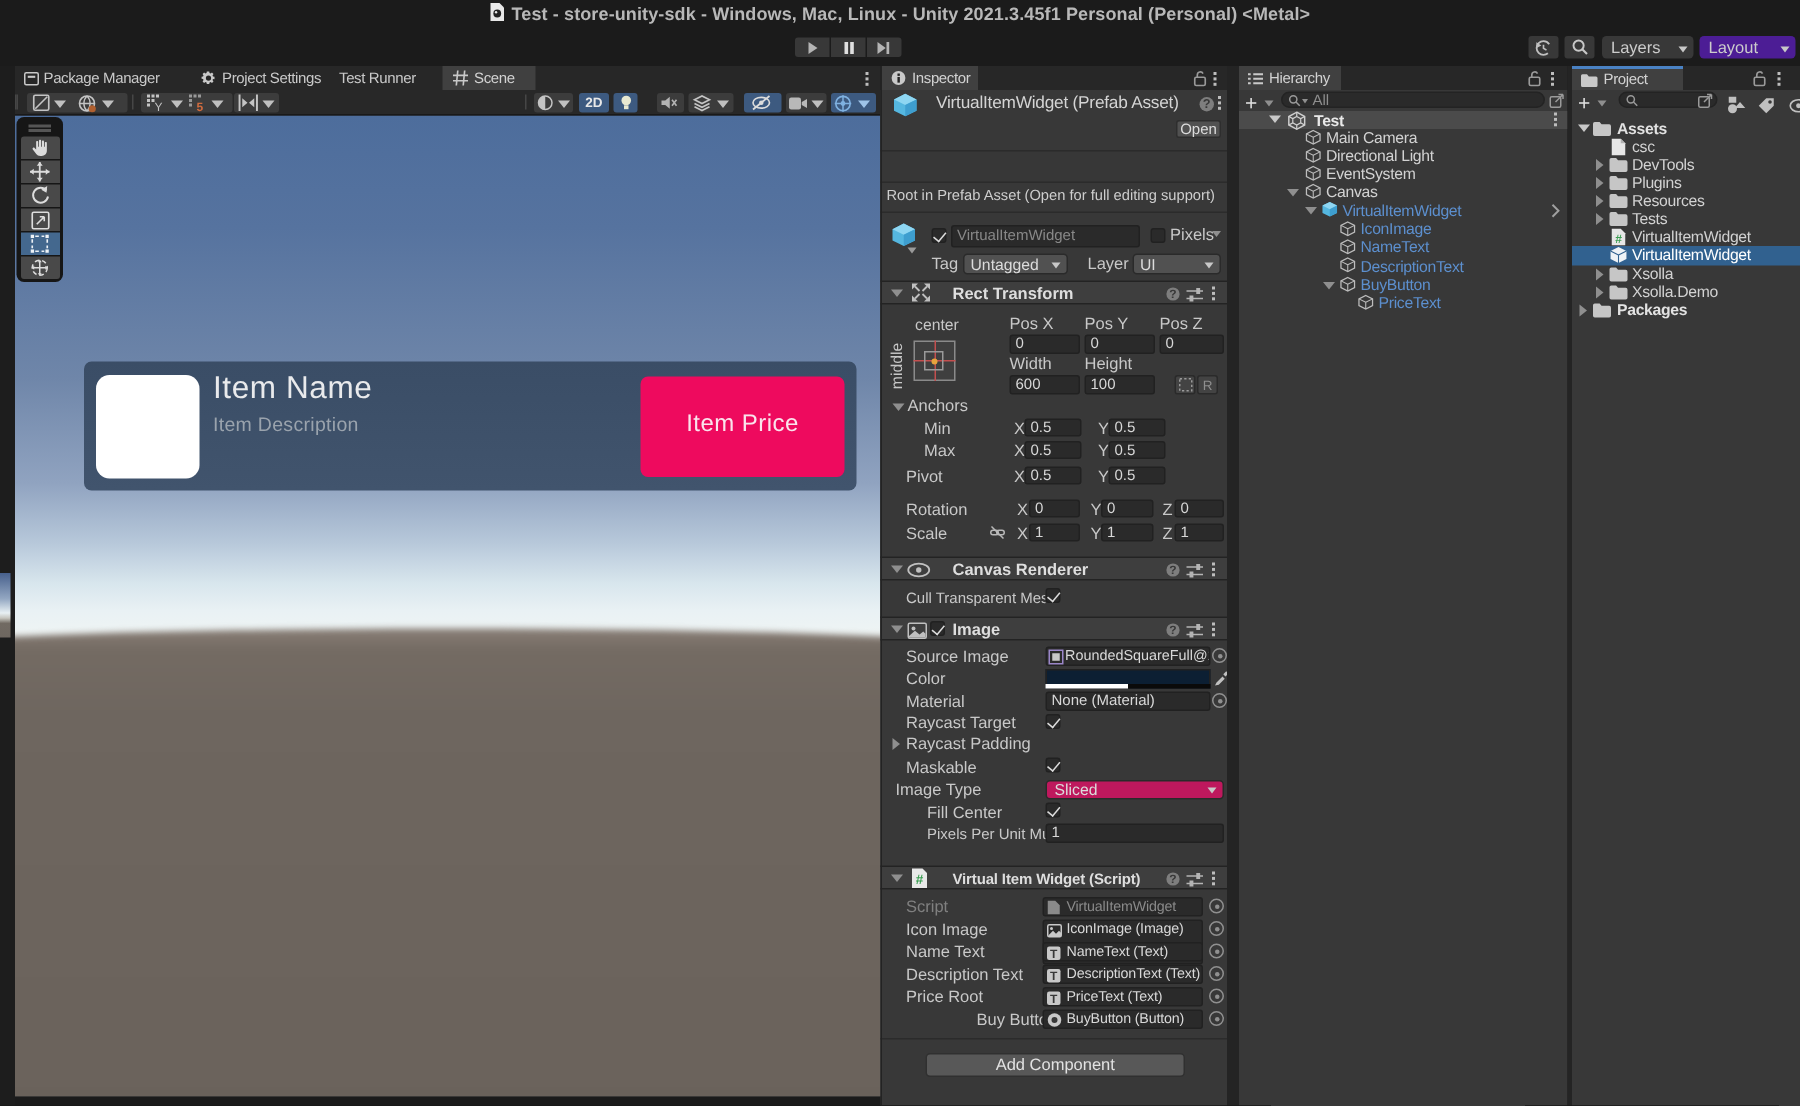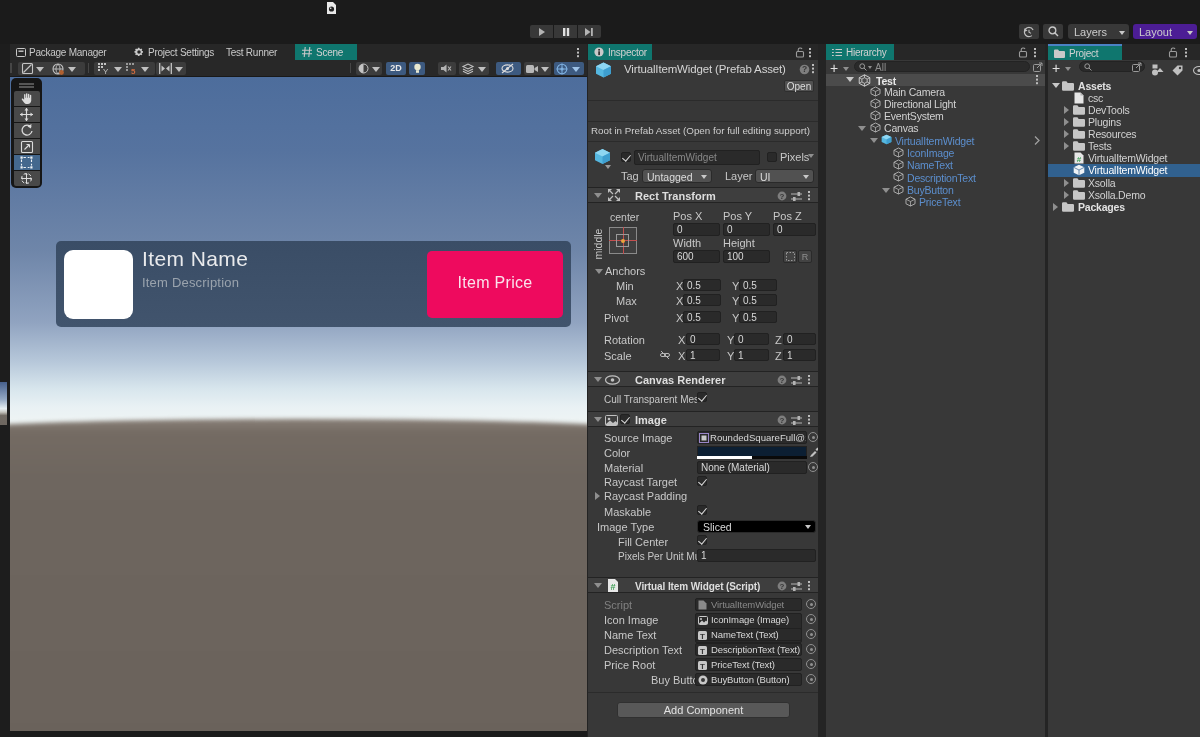--- a/index.html
+++ b/index.html
@@ -1,21 +1,21 @@
 <!DOCTYPE html>
 <html><head>
 <meta charset="utf-8">
 <style>
 *{margin:0;padding:0;box-sizing:border-box;}
 html,body{width:1200px;height:737px;overflow:hidden;background:#1b1b1b;font-family:"Liberation Sans",sans-serif;}
 .abs{position:absolute;}
 #stage{position:relative;width:1200px;height:737px;background:#1b1b1b;}
 .panelbg{background:#383838;}
 .tabstrip{background:#272727;}
-.tab{position:absolute;top:0;height:16px;background:#0f766e;color:#d2d2d2;font-size:10px;letter-spacing:-0.25px;display:flex;align-items:center;}
+.tab{position:absolute;top:0;height:16px;background:#404040;color:#d2d2d2;font-size:10px;letter-spacing:-0.25px;display:flex;align-items:center;}
 .tabtxt{position:absolute;top:0;height:16px;color:#c9c9c9;font-size:10px;letter-spacing:-0.25px;display:flex;align-items:center;}
 .fld{position:absolute;background:#2a2a2a;border:1px solid #212121;border-radius:2px;color:#d8d8d8;font-size:10px;line-height:11.5px;padding:0 3px;white-space:nowrap;overflow:hidden;}
 .lbl{position:absolute;color:#c8c8c8;font-size:11px;white-space:nowrap;}
 .blbl{position:absolute;color:#dedede;font-size:11px;font-weight:bold;white-space:nowrap;}
 .hdr{position:absolute;left:0;right:0;height:16px;background:#3e3e3e;border-top:1px solid #232323;border-bottom:1px solid #232323;}
 .chk{position:absolute;width:10px;height:10px;background:#2a2a2a;border:1px solid #212121;border-radius:2px;}
 .chk.on::after{content:"";position:absolute;left:2px;top:0px;width:4px;height:7px;border-right:1.6px solid #dcdcdc;border-bottom:1.6px solid #dcdcdc;transform:rotate(40deg);}
 .dd{position:absolute;background:#515151;border:1px solid #2a2a2a;border-radius:3px;color:#dcdcdc;font-size:10.5px;}
 .dd::after{content:"";position:absolute;right:4px;top:50%;margin-top:-1px;border:3px solid transparent;border-top:4px solid #c8c8c8;}
 .fold{position:absolute;width:0;height:0;border-left:4px solid transparent;border-right:4px solid transparent;border-top:5px solid #8f8f8f;}
@@ -41,20 +41,21 @@
   </svg>
 
   <div class="abs" style="left:0;top:0;width:1200px;height:18px;background:#1b1b1b;"></div>
   <div class="abs" style="left:326px;top:2px;width:11px;height:13px;">
     <svg width="11" height="13">
         <path d="M1 0 h6 l3 3 v9 h-9 z" fill="#e8e8e8"></path>
         <circle cx="5.5" cy="7" r="2.6" fill="#222"></circle>
         <circle cx="4.7" cy="6.2" r="0.8" fill="#e8e8e8"></circle>
       </svg>
   </div>
+  <div class="abs" style="left:341px;top:1px;width:600px;height:16px;color:#b8b8b8;font-size:12px;font-weight:bold;line-height:16px;letter-spacing:0.08px;">Test - store-unity-sdk - Windows, Mac, Linux - Unity 2021.3.45f1 Personal (Personal) &lt;Metal&gt;</div>
 
   <div class="abs" style="left:0;top:18px;width:1200px;height:26px;background:#1b1b1b;"></div>
 
   <div class="abs" style="left:530px;top:25px;width:71px;height:13px;display:flex;gap:1px;">
     <div style="flex:1;background:#383838;border-radius:2px 0 0 2px;position:relative;">
         <svg width="8" height="8" style="left:8px;top:2.5px;">
           <path d="M1 0 L7 4 L1 8 z" fill="#b4b4b4"></path>
         </svg>
       </div>
     <div style="flex:1;background:#383838;position:relative;">
@@ -497,21 +498,21 @@
     <div class="abs" style="left:221px;top:418px;width:10px;height:10px;border-radius:50%;border:1px solid #909090;">
         <div class="abs" style="left:2.5px;top:2.5px;width:3px;height:3px;border-radius:50%;background:#909090;"></div>
       </div>
     <div class="lbl" style="left:17px;top:432px;">Raycast Target</div>
     <div class="chk on" style="left:110px;top:432px;"></div>
     <div class="foldr" style="left:8px;top:448px;"></div>
     <div class="lbl" style="left:17px;top:446px;">Raycast Padding</div>
     <div class="lbl" style="left:17px;top:462px;">Maskable</div>
     <div class="chk on" style="left:110px;top:461px;"></div>
     <div class="lbl" style="left:10px;top:477px;">Image Type</div>
-    <div class="dd" style="left:110px;top:475.5px;width:119px;height:13px;background:#000000;">
+    <div class="dd" style="left:110px;top:475.5px;width:119px;height:13px;background:#be185d;">
         <span style="position:absolute;left:5px;top:0.5px;">Sliced</span>
       </div>
     <div class="lbl" style="left:31px;top:492px;">Fill Center</div>
     <div class="chk on" style="left:110px;top:491px;"></div>
     <div class="lbl" style="left:31px;top:506.5px;font-size:10px;">Pixels Per Unit Mul</div>
     <div class="fld" style="left:110px;top:505px;width:119px;height:13px;">1</div>
 
     <div class="hdr" style="top:533px;"></div>
     <div class="fold" style="left:7px;top:539px;"></div>
     <svg width="12" height="13" style="left:20px;top:535px;">

